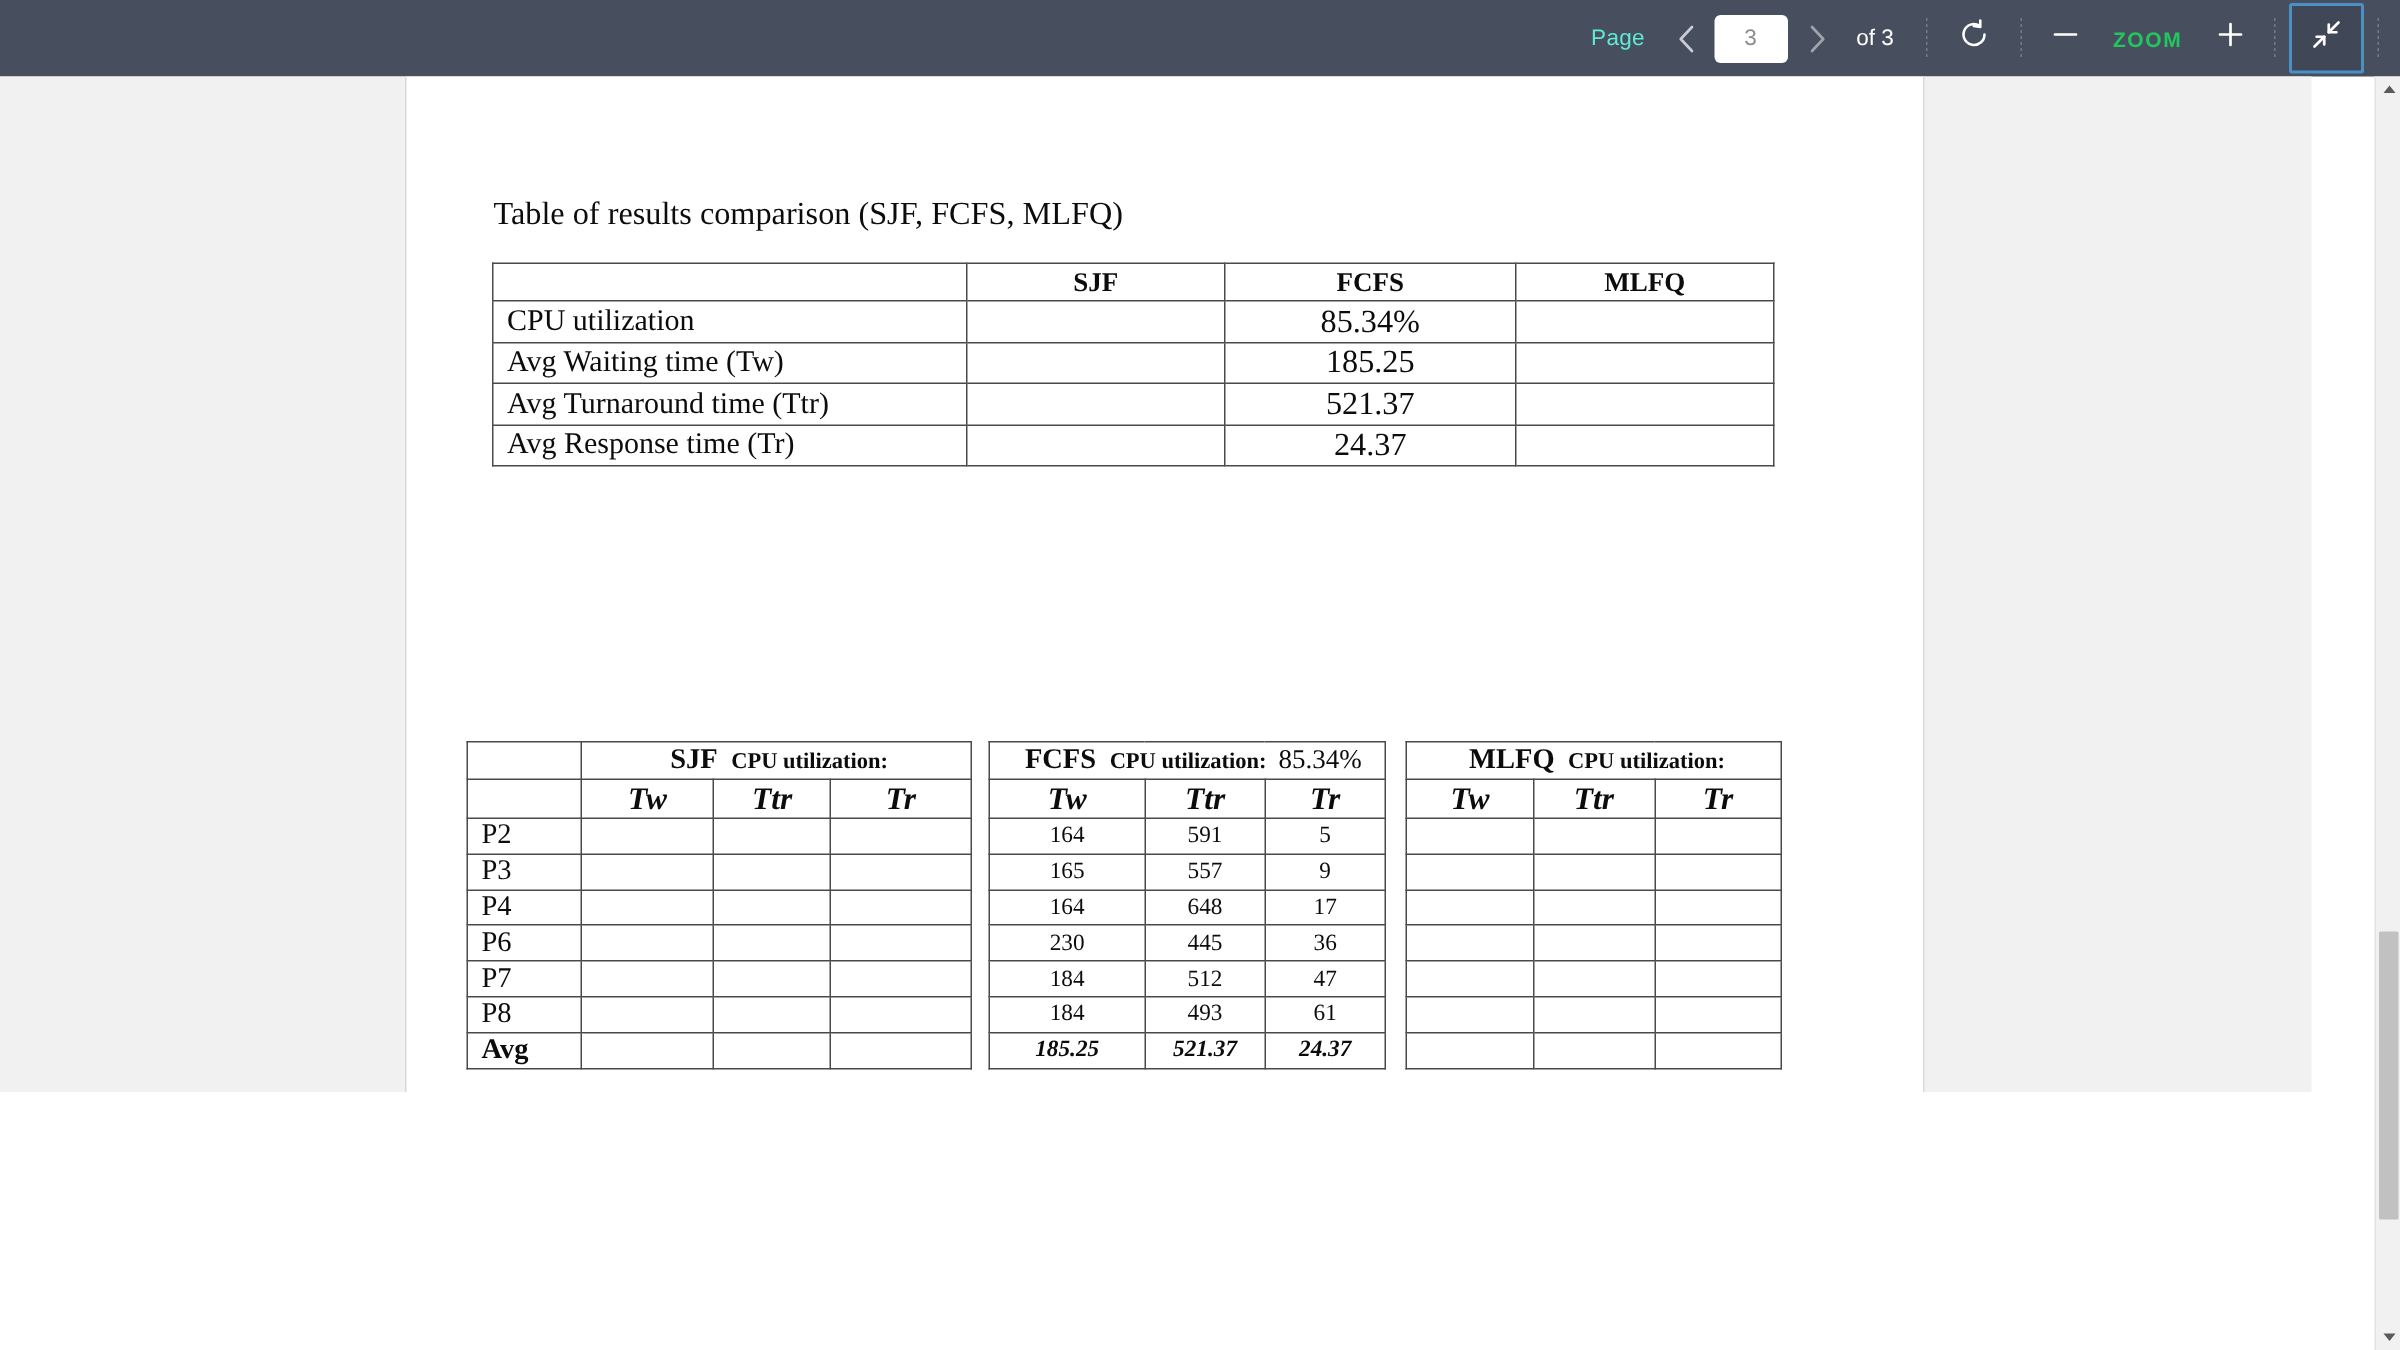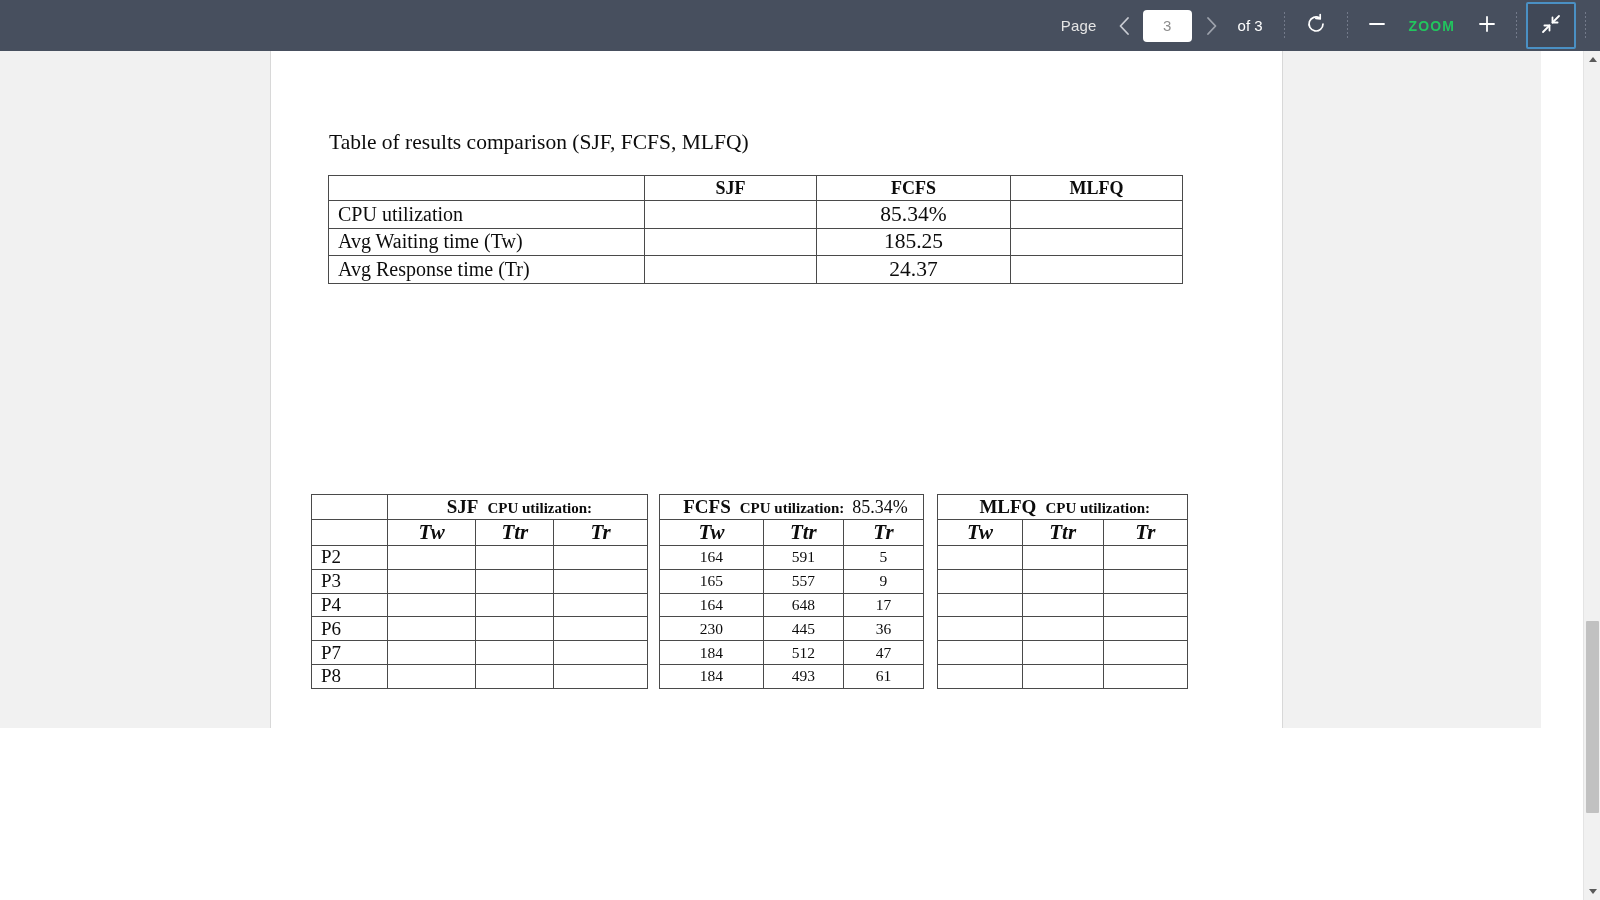--- a/index.html
+++ b/index.html
@@ -17,21 +17,21 @@
   .toolbar {
     position: absolute; top: 0; left: 0;
     width: 1600px; height: 51px;
     background: #474f5e;
     display: flex; align-items: center; justify-content: flex-end;
     color: #ffffff;
     user-select: none;
   }
   .tb-group { display: flex; align-items: center; height: 51px; }
   .tb-label {
-    font-size: 15px; color: #e5e5e5; letter-spacing: .2px;
+    font-size: 15px; color: #5eead4; letter-spacing: .2px;
     padding: 0 10px;
     text-align: right;
   }
   .tb-of { font-size: 15px; color: #ffffff; padding: 0 12px 0 10px; }
   .tb-zoomtext {
     font-size: 14px; color: #22c55e; letter-spacing: 1.1px;
     padding: 0 12px; font-weight: 700;
   }
   .chev {
     width: 34px; height: 51px;
@@ -293,20 +293,26 @@
             <tr>
               <td class="lbl">CPU utilization</td>
               <td class="val"></td>
               <td class="val">85.34%</td>
               <td class="val"></td>
             </tr>
             <tr>
               <td class="lbl">Avg Waiting time (Tw)</td>
               <td class="val"></td>
               <td class="val">185.25</td>
+              <td class="val"></td>
+            </tr>
+            <tr>
+              <td class="lbl">Avg Turnaround time (Ttr)</td>
+              <td class="val"></td>
+              <td class="val">521.37</td>
               <td class="val"></td>
             </tr>
             <tr>
               <td class="lbl">Avg Response time (Tr)</td>
               <td class="val"></td>
               <td class="val">24.37</td>
               <td class="val"></td>
             </tr>
           </tbody>
         </table>
@@ -449,20 +455,34 @@
               <td class="nb spacer"></td>
               <td class="num">184</td>
               <td class="num">493</td>
               <td class="num">61</td>
               <td class="nb spacer"></td>
               <td class="num"></td>
               <td class="num"></td>
               <td class="num"></td>
             </tr>
 
+            <tr>
+              <td class="pid avg">Avg</td>
+              <td class="avgnum"></td>
+              <td class="avgnum"></td>
+              <td class="avgnum"></td>
+              <td class="nb spacer"></td>
+              <td class="avgnum">185.25</td>
+              <td class="avgnum">521.37</td>
+              <td class="avgnum">24.37</td>
+              <td class="nb spacer"></td>
+              <td class="avgnum"></td>
+              <td class="avgnum"></td>
+              <td class="avgnum"></td>
+            </tr>
           </tbody>
         </table>
 
       </div>
     </div>
   </div>
 
   <div class="scrollbar">
     <div class="sb-arrow up">
       <i></i>

